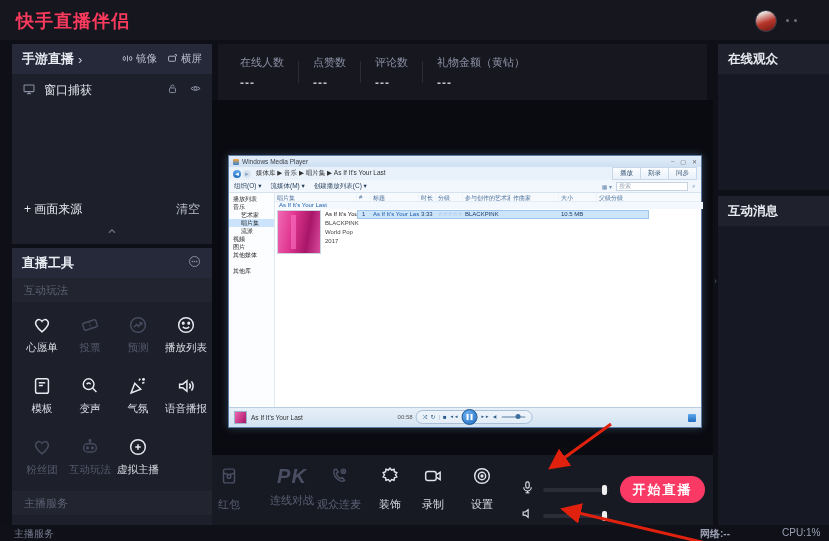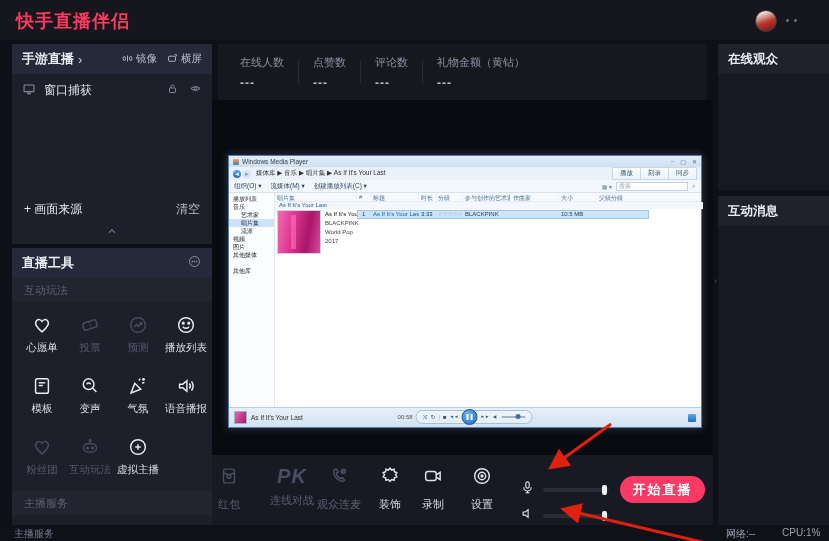--- a/index.html
+++ b/index.html
@@ -116,21 +116,21 @@
                 color:#fff; font-size:13px; font-weight:bold; letter-spacing:2px; font-family:inherit; }
 
   
   #viewers-panel { left:718px; top:44px; width:111px; height:146px; background:#161823; }
   #messages-panel { left:718px; top:196px; width:111px; height:329px; background:#161823; }
   #right-collapse { position:absolute; left:714px; top:276px; color:#555a6e; font-size:9px; }
 
   
   #status-bar { position:absolute; left:0; top:525px; width:829px; height:16px; background:#0f1018; font-size:10px; }
   #notice { position:absolute; left:14px; top:2px; color:#787d90; }
-  #net { position:absolute; left:726px; top:2px; color:#9aa0b2; }
+  #net { position:absolute; left:700px; top:2px; color:#9aa0b2;font-weight:bold; }
   #cpu { position:absolute; left:782px; top:2px; color:#9aa0b2; }
 
   
   #arrows { position:absolute; left:0; top:0; width:829px; height:541px; z-index:50; pointer-events:none; }
 </style>
 </head>
 <body>
 
 <div id="root">
 

